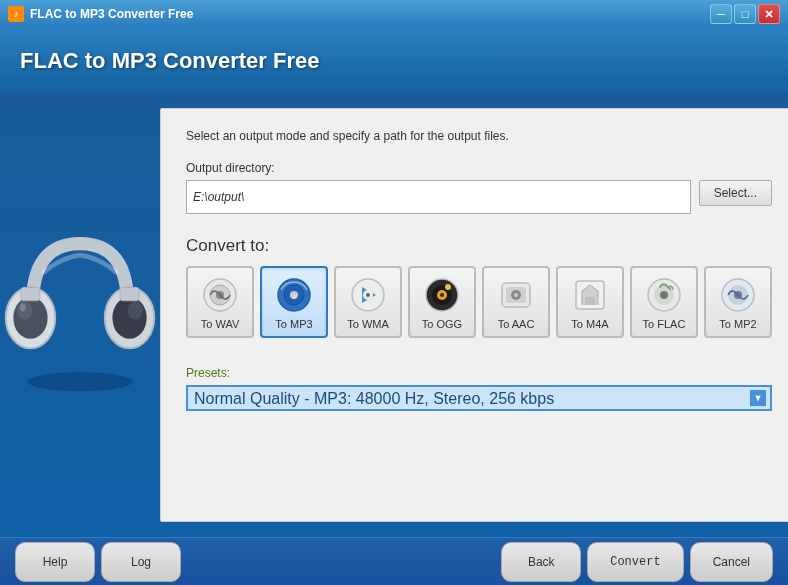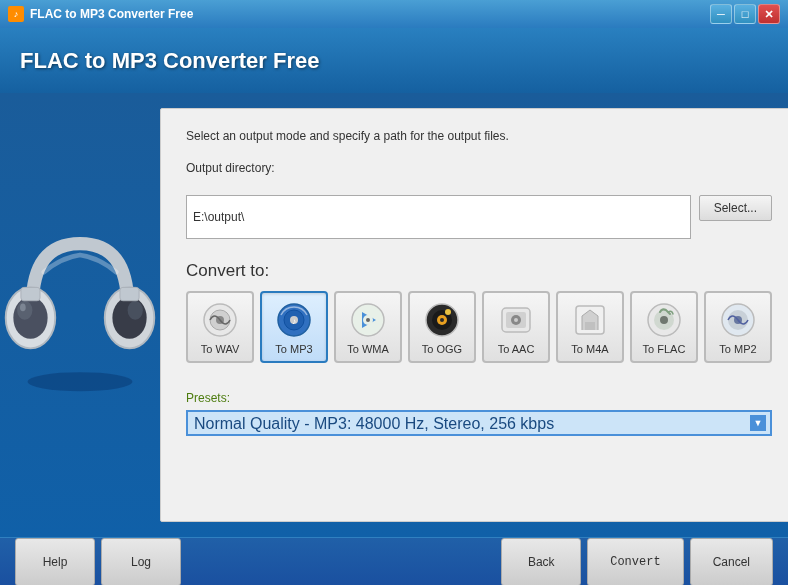--- a/index.html
+++ b/index.html
@@ -92,36 +92,37 @@
     .instruction-text {
       color: #333;
       font-size: 12px;
       margin-bottom: 18px;
     }
 
     
     .field-label {
       color: #333;
       font-size: 12px;
-      margin-bottom: 20px;
+      margin-bottom: 5px;
       display: block;
     }
     .output-dir-row {
       display: flex;
       gap: 8px;
       margin-bottom: 22px;
     }
     .output-dir-input {
       flex: 1;
-      height: 44px;
+      height: 34px;
       border: 1px solid #aaa;
       padding: 3px 6px;
       font-size: 12px;
       background: white;
       color: #333;
+      font-style: italic;
     }
     .select-btn {
       height: 26px;
       padding: 0 14px;
       background: linear-gradient(to bottom, #f5f5f5, #dcdcdc);
       border: 1px solid #aaa;
       font-size: 12px;
       cursor: pointer;
       color: #333;
       border-radius: 2px;
@@ -213,28 +214,28 @@
       background: linear-gradient(to bottom, #2060a8, #1a50a0);
       display: flex;
       align-items: center;
       justify-content: space-between;
       padding: 0 15px;
       border-top: 1px solid #3080c0;
     }
     .bottom-left { display: flex; gap: 6px; }
     .bottom-right { display: flex; gap: 6px; }
     .bottom-btn {
-      height: 48px;
+      height: 40px;
       padding: 0 22px;
       background: linear-gradient(to bottom, #e8e8e8, #cccccc);
       border: 1px solid #aaa;
       font-size: 12px;
       cursor: pointer;
       color: #333;
-      border-radius: 3px;
+      border-radius: 10px;
       min-width: 80px;
     }
     .bottom-btn.convert-btn {
       background: linear-gradient(to bottom, #e8e8e8, #cccccc);
       font-family: Liberation Mono, monospace;
     }
   </style>
 </head>
 <body>
 

